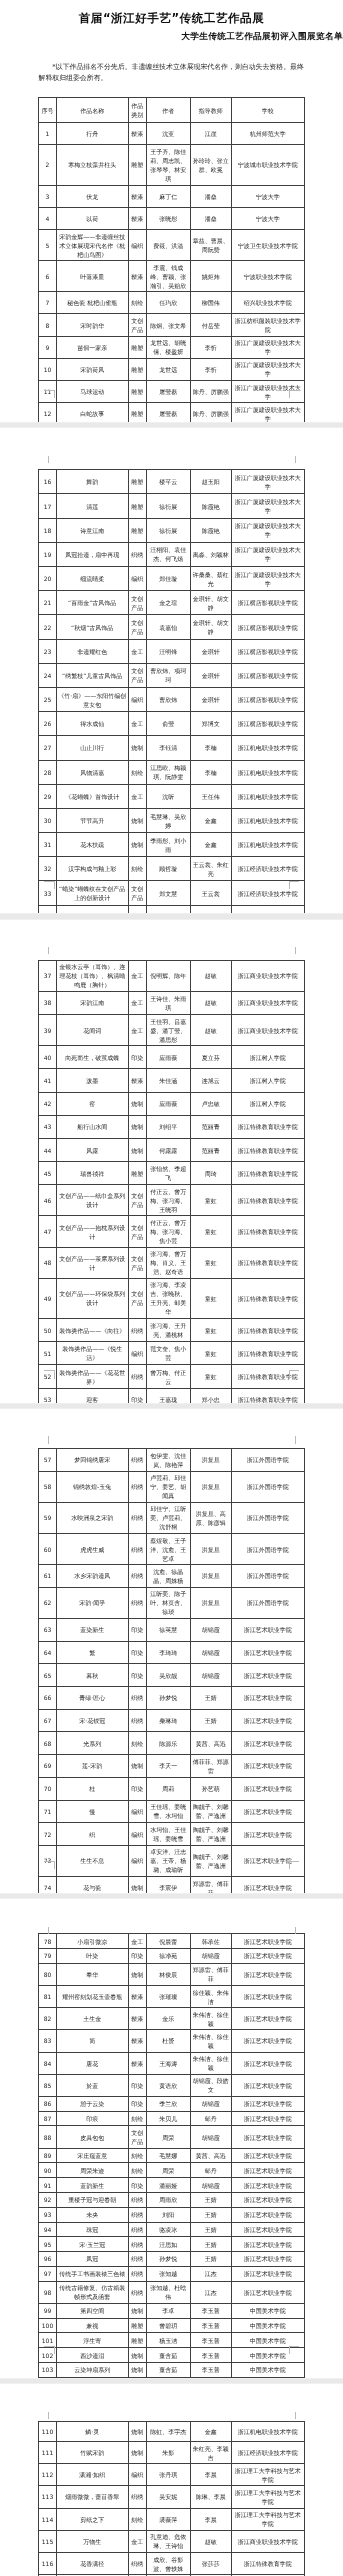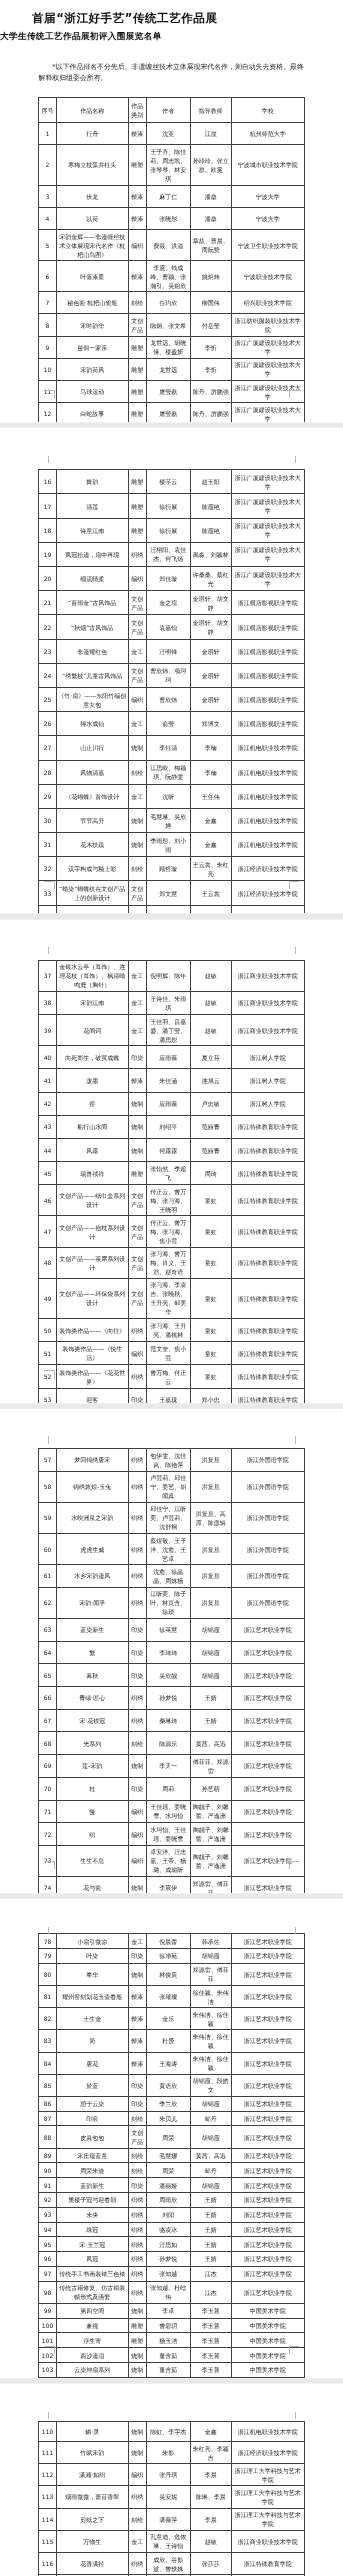--- a/index.html
+++ b/index.html
@@ -1,20 +1,20 @@
 <!DOCTYPE html>
 <html style="font-size:8.4px"><head>
 <meta charset="utf-8">
 <style>
   html,body{margin:0;padding:0;background:#ffffff;}
   body{width:343px;font-family:"DejaVu Sans","Liberation Sans",sans-serif;color:#222;}
   .page{position:relative;width:343px;background:#fff;overflow:hidden;box-sizing:border-box;}
   .page-band{width:343px;height:6.3px;background:#e9e9e9;border-top:0.5px solid #f0f0f0;border-bottom:0.5px solid #f0f0f0;box-sizing:border-box;}
-  .doc-title{margin:0;padding-top:10.6px;font-size:11.6px;font-weight:700;color:#111;letter-spacing:0.5px;padding-left:32px;}
-  .doc-subtitle{margin:5.3px 0 0 0;text-align:left;font-size:8.7px;font-weight:700;color:#111;letter-spacing:0.3px;}
+  .doc-title{margin:0;padding-top:10.6px;text-align:center;font-size:11.6px;font-weight:700;color:#111;letter-spacing:0.5px;}
+  .doc-subtitle{margin:5.3px 0 0 0;text-align:right;font-size:8.7px;font-weight:700;color:#111;letter-spacing:0.3px;}
   .doc-note{width:266px;margin:19px auto 5.3px auto;font-size:6.9px;line-height:1.55;color:#1d1d1d;text-indent:2em;}
   table.list{width:266px;margin:0 auto;border-collapse:collapse;table-layout:fixed;}
   table.list th,table.list td{border:0.5px solid #3f3f3f;text-align:center;vertical-align:middle;
     font-size:6px;line-height:1.5;padding:1.6px 1.1px;color:#222;font-weight:400;word-break:break-all;}
   table.list th{font-size:6px;}
   .p1 td{height:18px;} .p1 th{height:21px;}
   .p2 td{height:20px;}
   .p3 td{height:19px;}
   .p4 td{height:18.5px;}
   .p5 td{height:10.6px;}

